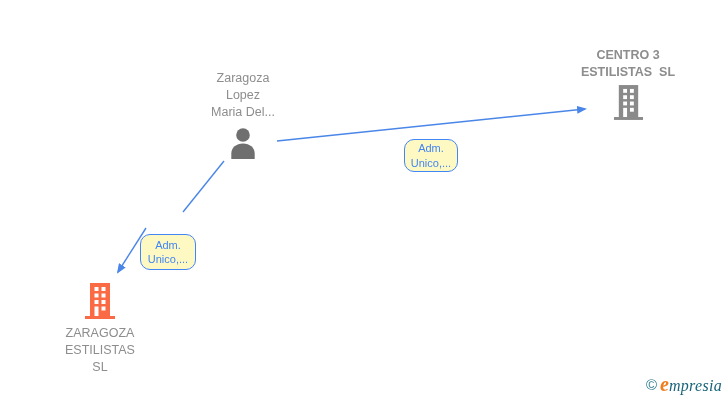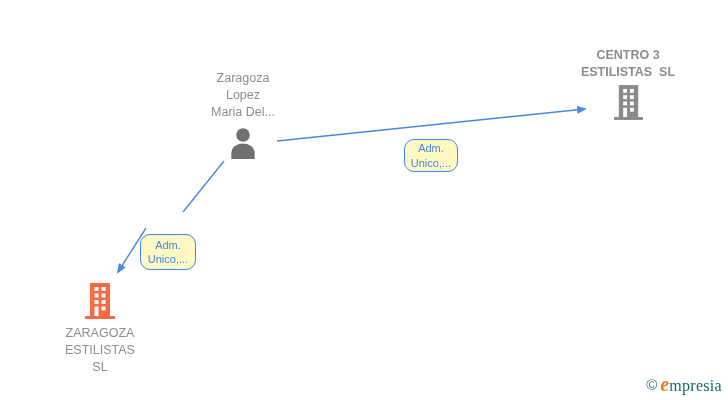--- a/index.html
+++ b/index.html
@@ -80,20 +80,21 @@
   }
   .wm-e {
     font-family: "Liberation Serif", serif;
     font-style: italic;
     font-weight: bold;
     color: var(--c-wm_orange, #ef7d1f);
     font-size: 20px;
   }
   .wm-rest {
     font-family: "Liberation Serif", serif;
+    font-style: italic;
     color: var(--c-wm_teal2, #19647a);
     font-size: 16px;
     letter-spacing: 0.3px;
     margin-top: 8px;
   }
 </style>
 </head>
 <body>
 
 <div id="canvas">

